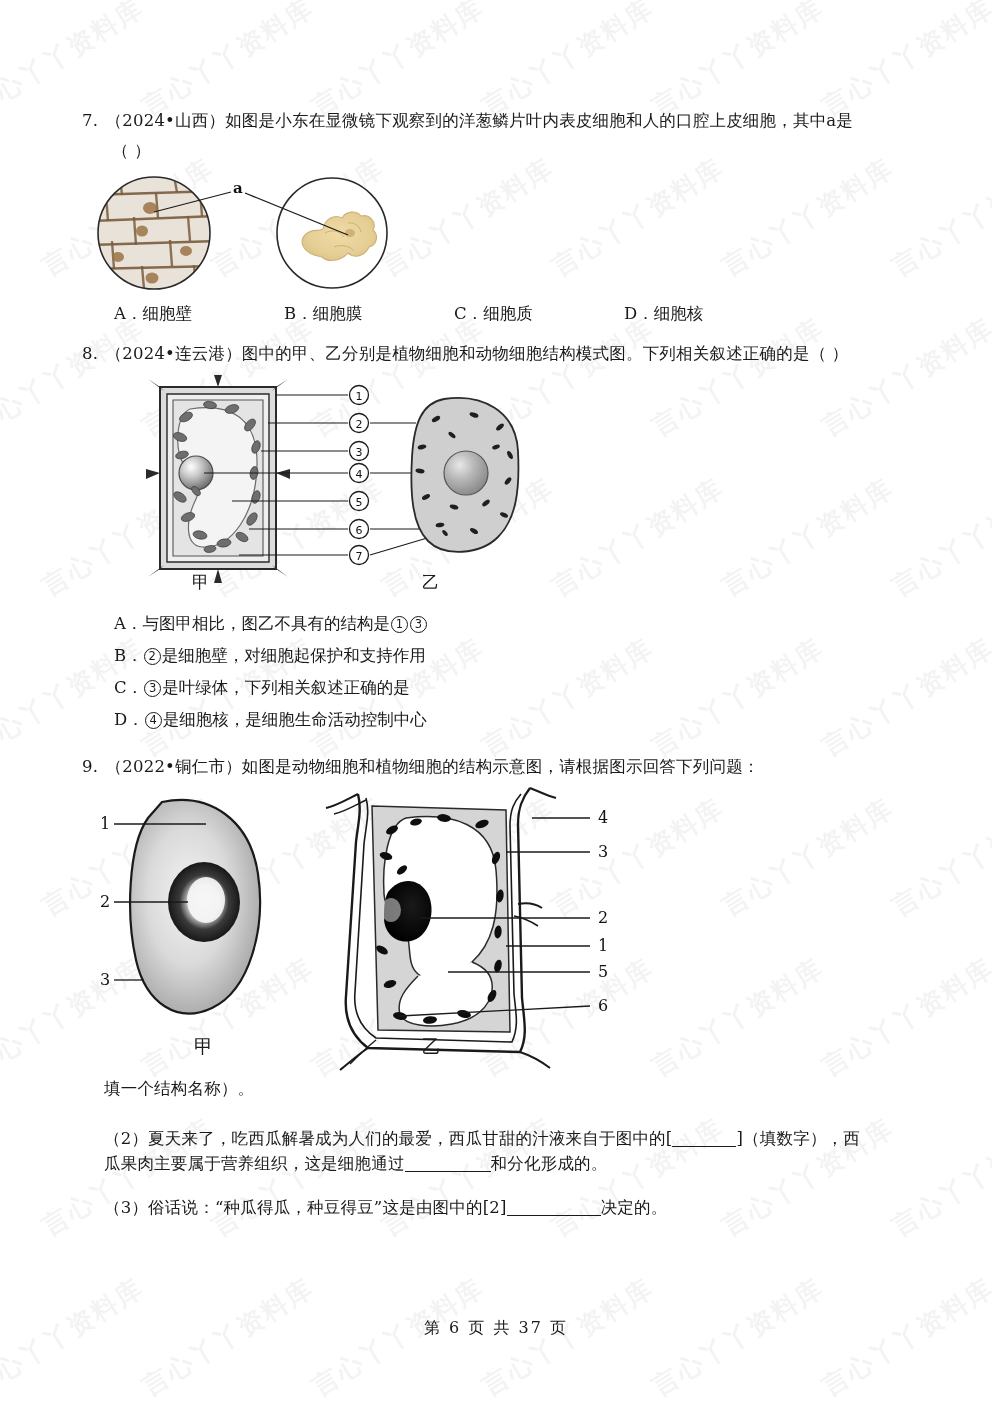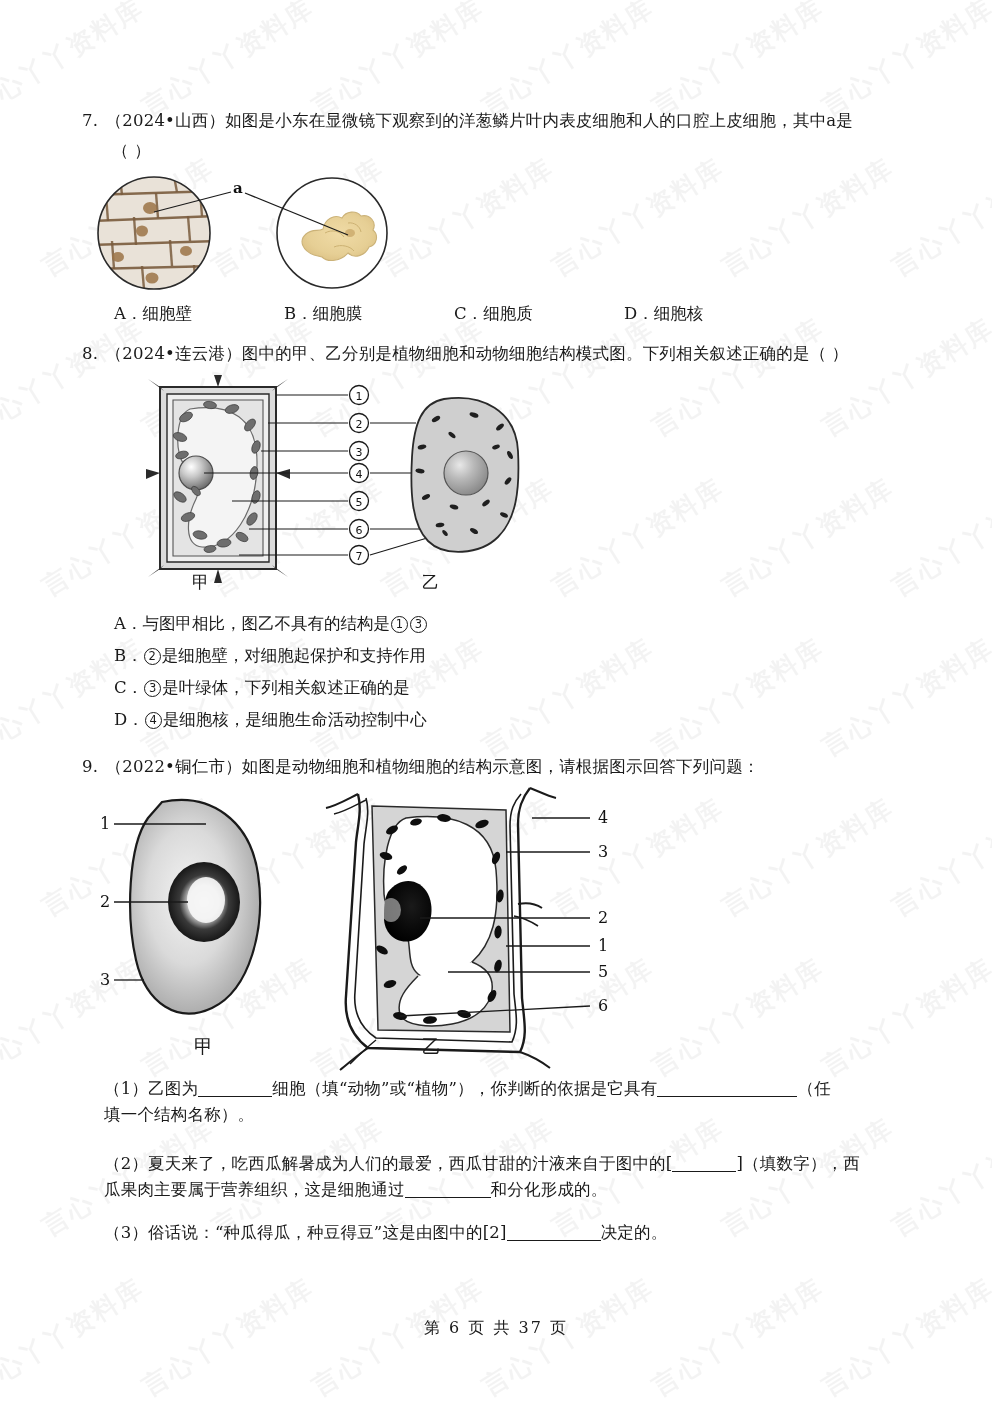--- a/index.html
+++ b/index.html
@@ -533,23 +533,20 @@
           <text x="498" y="193">5</text>
           <text x="498" y="227">6</text>
         </g>
       </svg>
       <div class="lbl-cn" style="position:absolute; left:112px; top:250px; font-size:19px;">甲</div>
       <div class="lbl-cn" style="position:absolute; left:340px; top:250px; font-size:19px;">乙</div>
     </div>
 
     <div style="padding-left:22px; margin-top:2px;">
 
-      <div class="qline" style="margin-top:2px;">
-        <span>（1）</span><span>乙图为</span><span class="blank-u" style="width:74px;"></span><span>细胞（填“动物”或“植物”），你判断的依据是它具有</span><span class="blank-u" style="width:140px;"></span><span>（任</span>
-      </div>
       <div class="qline">填一个结构名称）。</div>
 
       <div class="qline" style="margin-top:24px;">
         <span>（2）</span><span>夏天来了，吃西瓜解暑成为人们的最爱，西瓜甘甜的汁液来自于图中的[</span><span class="blank-u" style="width:64px;"></span><span>]（填数字），西</span>
       </div>
       <div class="qline">
         <span>瓜果肉主要属于营养组织，这是细胞通过</span><span class="blank-u" style="width:86px;"></span><span>和分化形成的。</span>
       </div>
 
       <div class="qline" style="margin-top:18px;">

